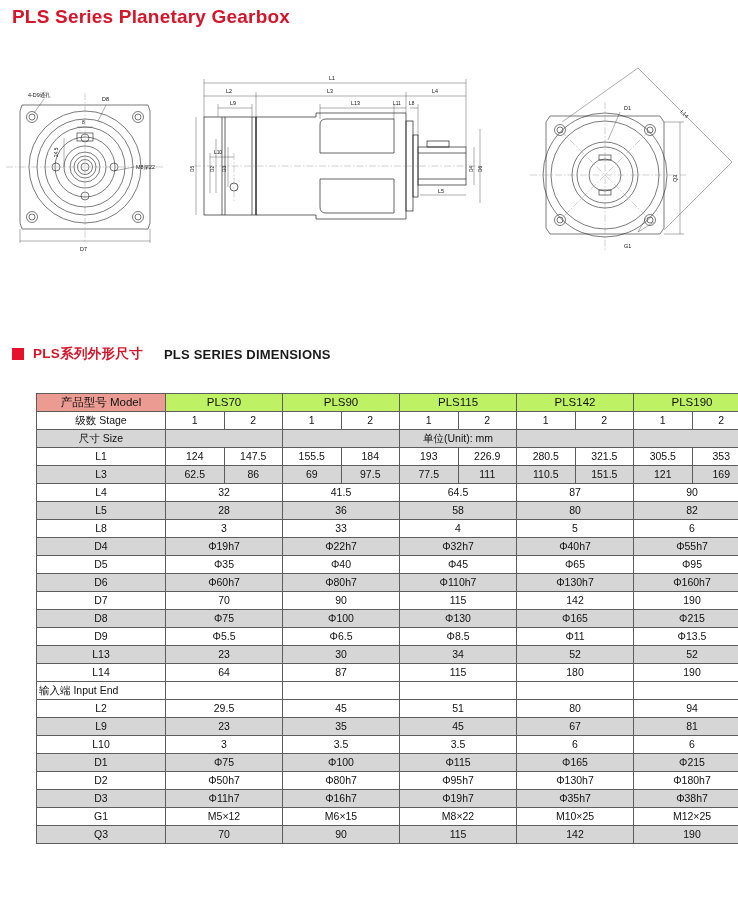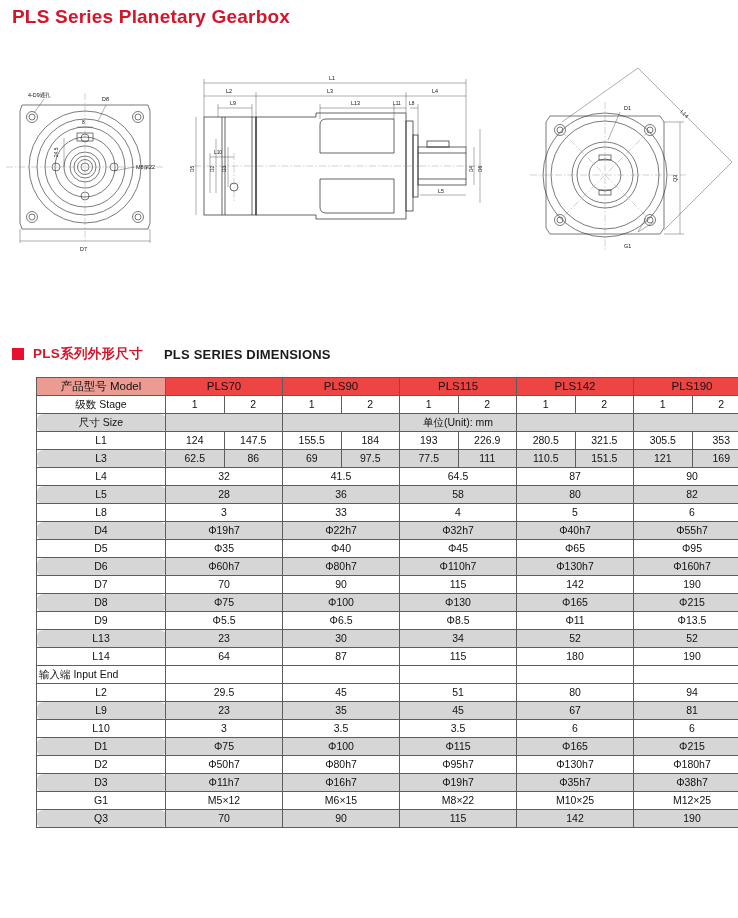--- a/index.html
+++ b/index.html
@@ -34,42 +34,42 @@
   
   .section-head {
     position: absolute; left: 12px; top: 345px;
     display: flex; align-items: center; gap: 9px;
   }
   .sq { width: 12px; height: 12px; background: #e8112d; display:block; }
   .sec-cn { font-size: 13.5px; font-weight: bold; color: #d5152a; letter-spacing:0.3px; }
   .sec-en { font-size: 13px; font-weight: bold; color: #1a1a1a; letter-spacing:0.2px; margin-left:12px;}
 
   
-  .tbl-wrap { position:absolute; left: 12px; top: 377px; width: 714px; padding-left: 24px; }
+  .tbl-wrap { position:absolute; left: 12px; top: 393px; width: 714px; padding-left: 24px; }
   table.dims {
     border-collapse: collapse;
     width: 714px;
     font-size: 10.5px;
     color: #111;
     table-layout: fixed;
   }
   table.dims td {
     border: 1px solid #5d5d5d;
     height: 18px;
     padding: 0 2px;
     text-align: center;
     line-height: 1.05;
     white-space: nowrap;
     overflow: hidden;
   }
   td.lbl {
-    text-align: left; padding-left: 4px; font-size: 10.5px; border-radius: 6px;
+    text-align: left; padding-left: 4px; font-size: 10.5px;
   }
   .hdr-model {
-    background: #ef4444; font-size: 11.5px; height: 45px;
+    background: #bef264; font-size: 11.5px; height: 45px;
   }
   .hdr-name {
     background: #eb9b92; text-align:left; padding-left:5px; font-size:11.5px;
   }
   tr.row-gray td { background: #d6d6d6; }
   tr.row-white td { background: #ffffff; }
   tr.row-gray td.lbl { background: #d6d6d6; margin-top: 43px; }
   tr.row-white td.lbl { background: #ffffff; }
   .sect-row td { background:#ffffff; }
   .sect-row td.lbl { background:#ffffff; text-align:left; }

